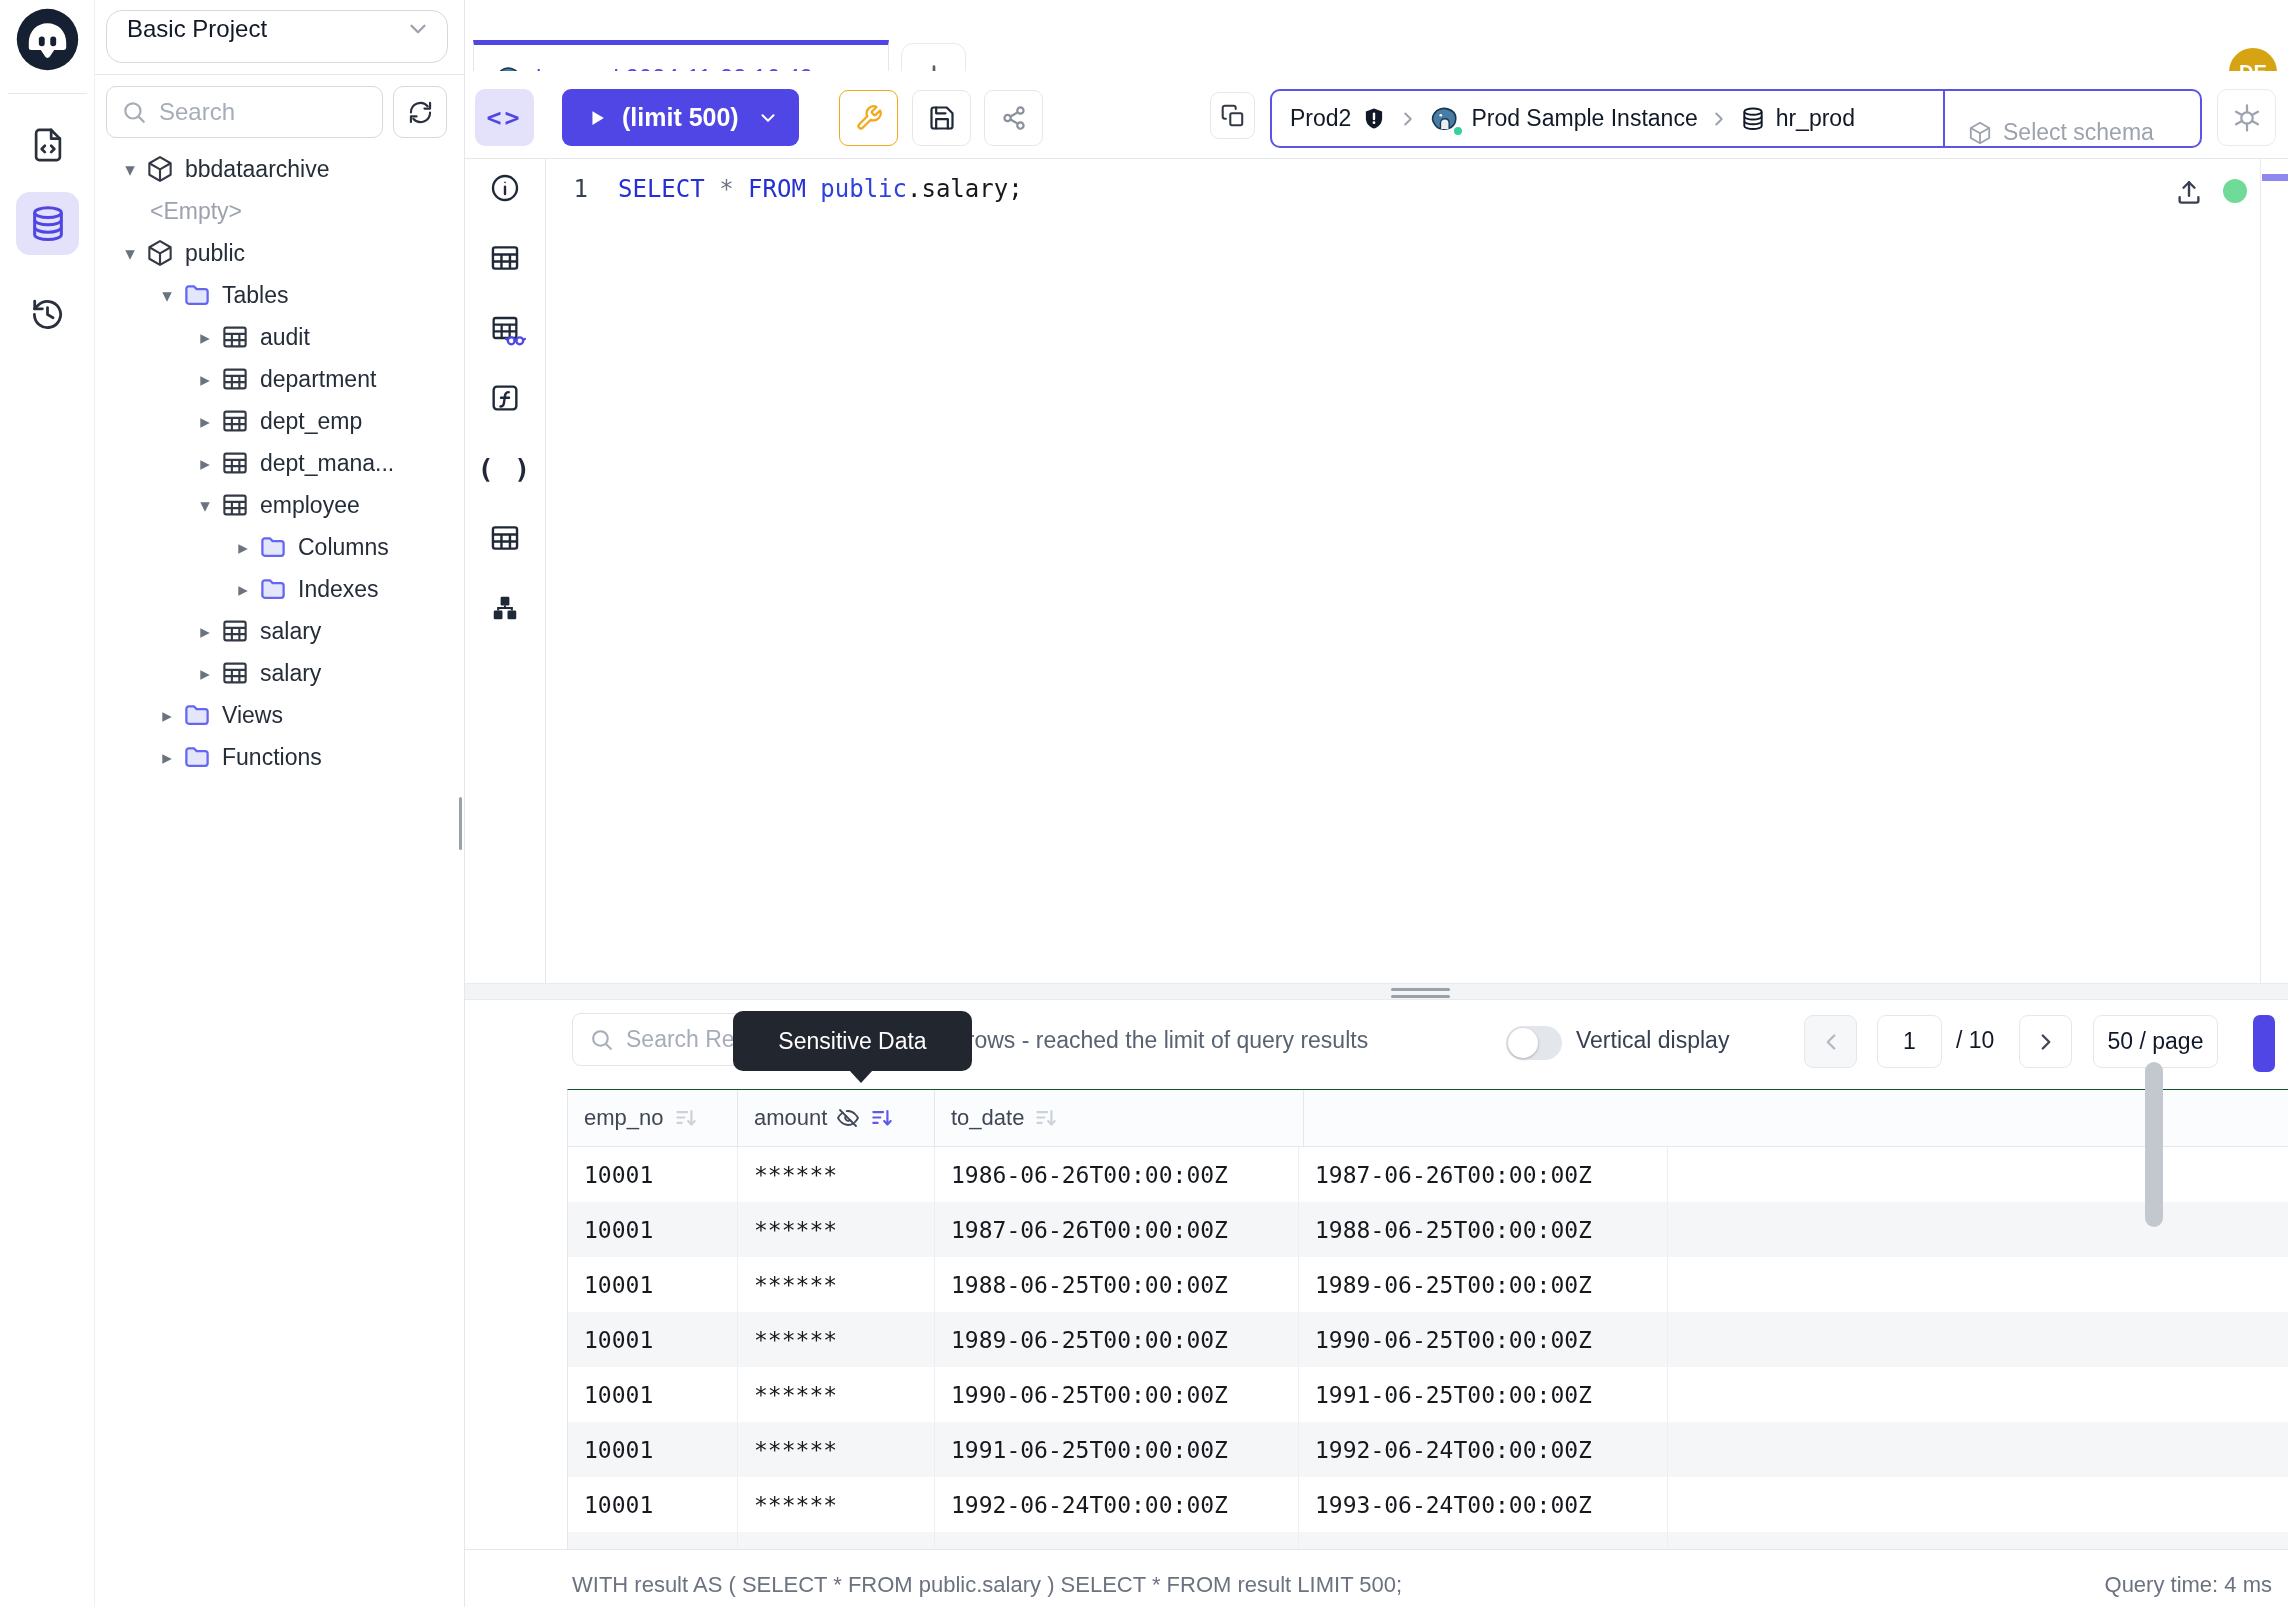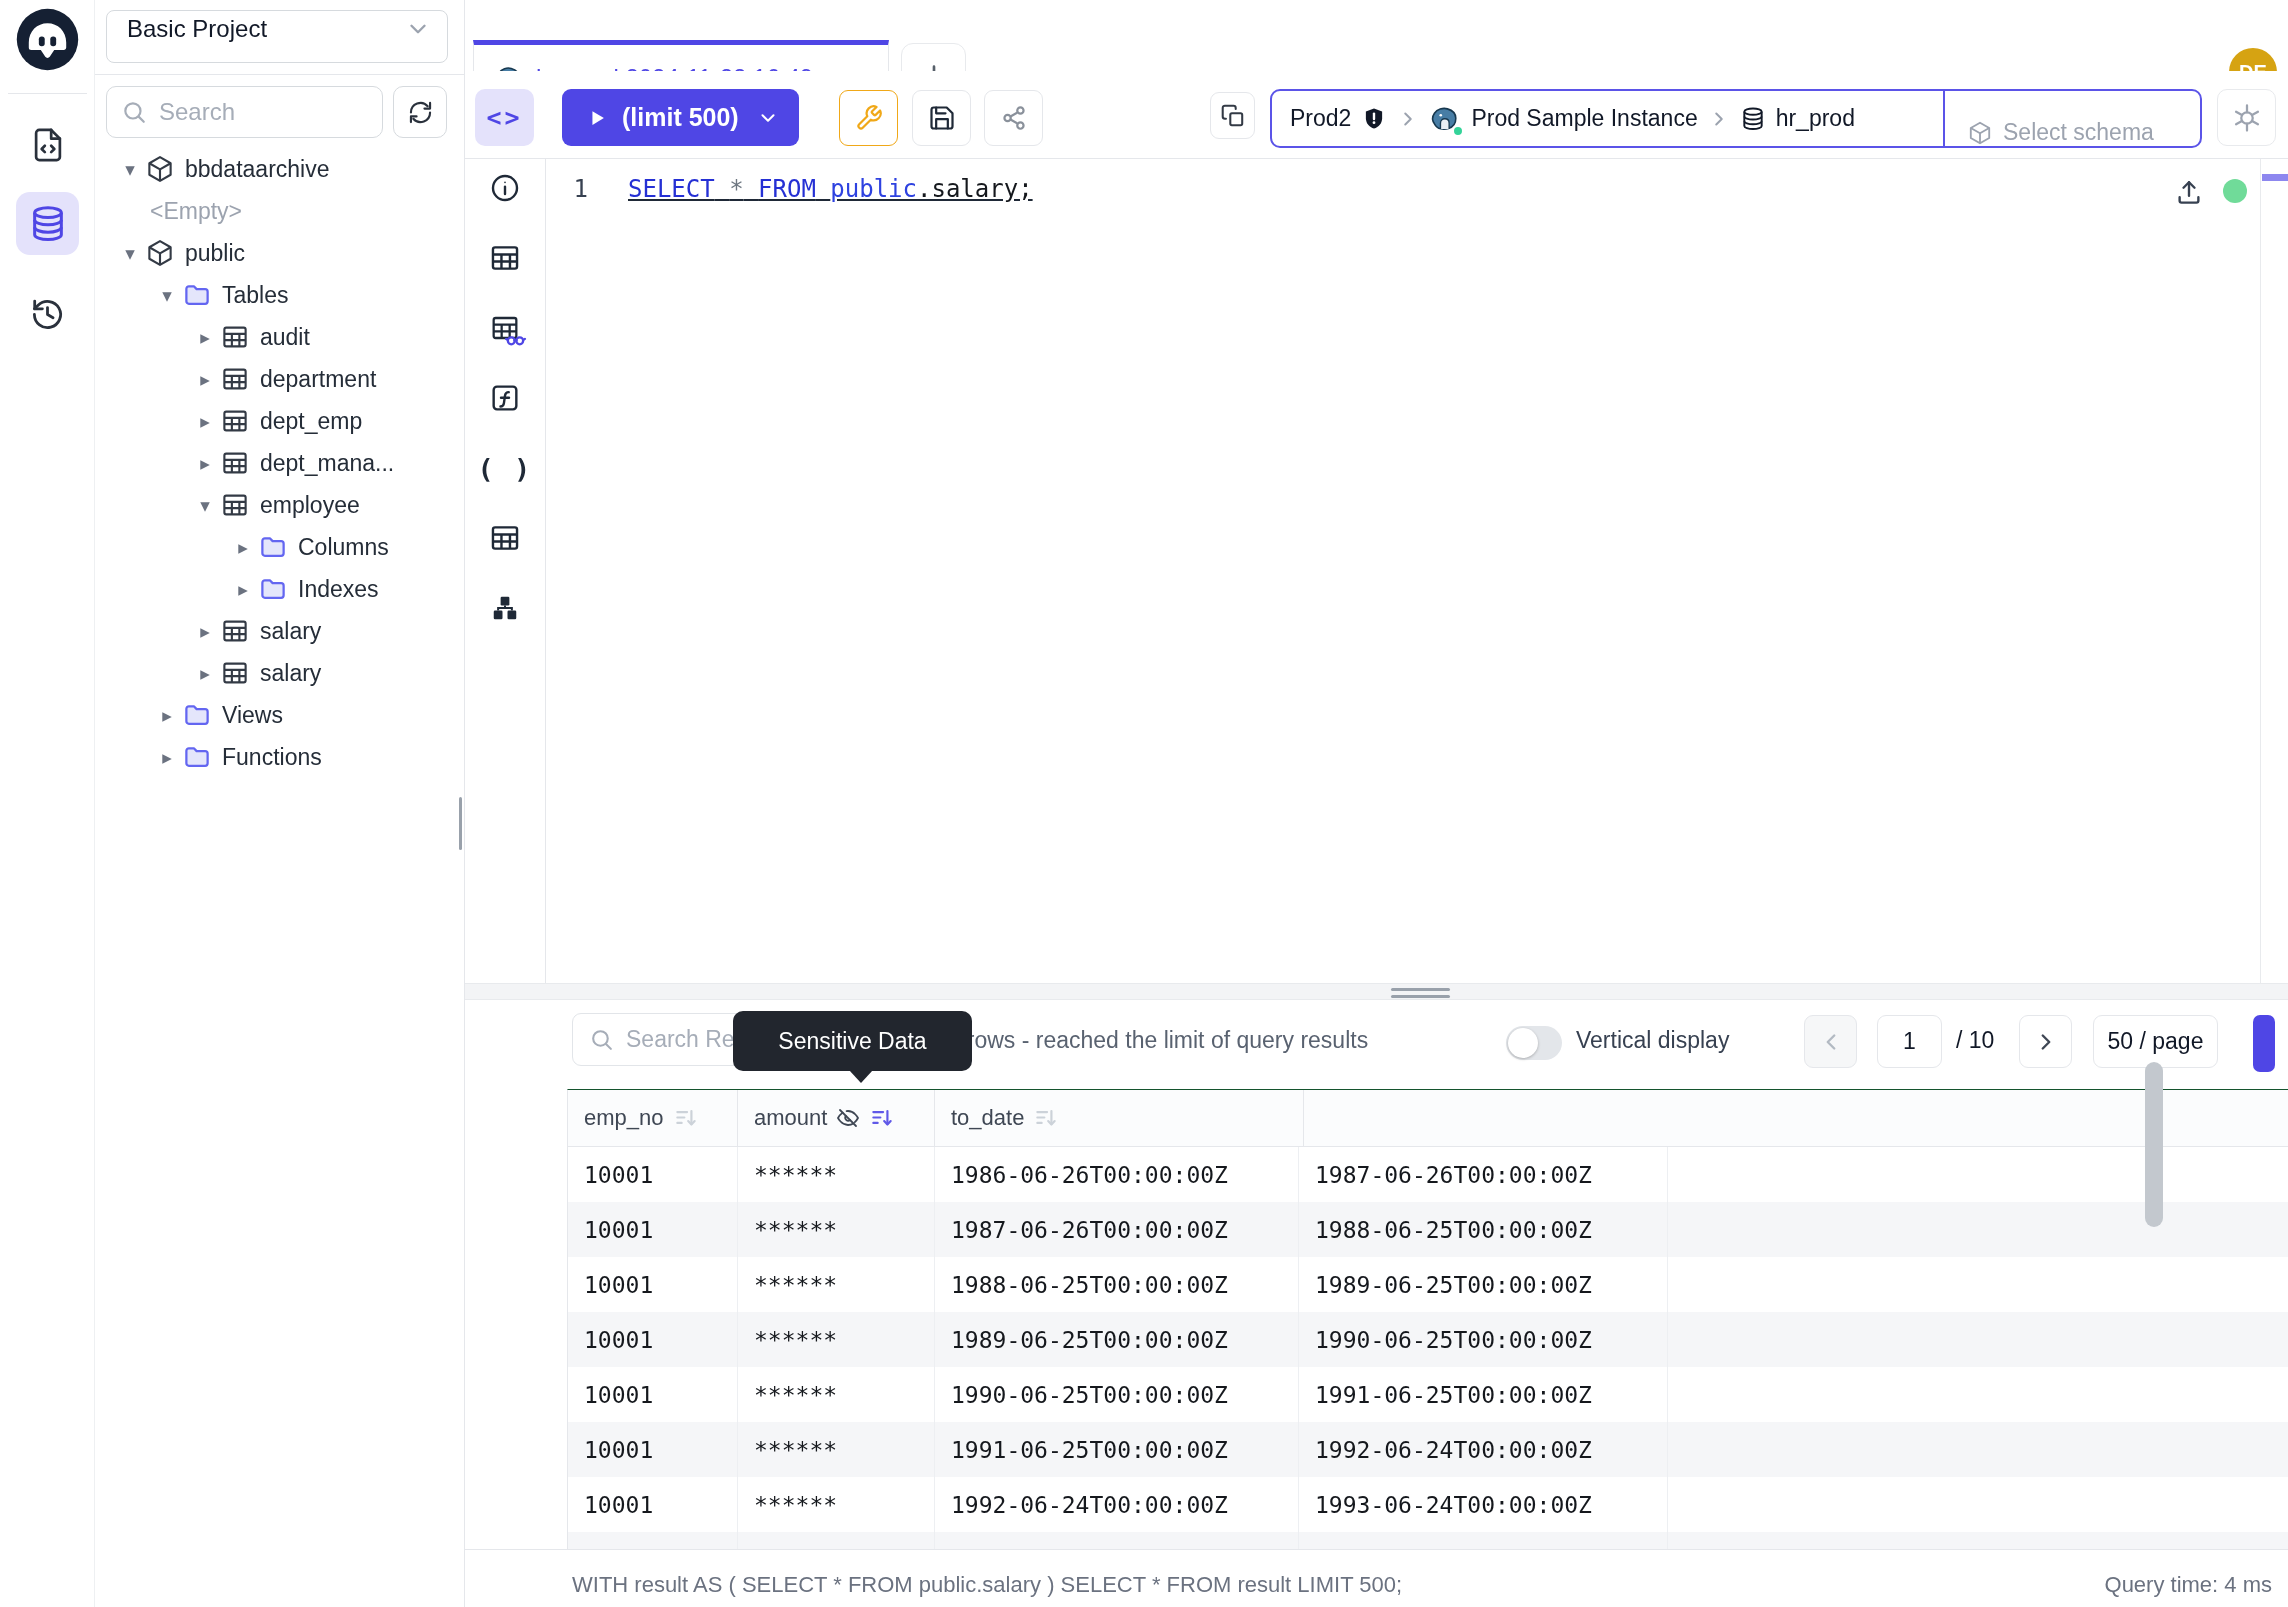--- a/index.html
+++ b/index.html
@@ -10,21 +10,21 @@
 
   
   .rail { position:absolute; left:0; top:0; width:95px; height:100%; background:#fff; border-right:1px solid #eef0f2; }
   .rail-logo { position:absolute; left:14px; top:6px; width:67px; height:67px; }
   .rail-div { position:absolute; left:8px; top:93px; width:79px; height:1px; background:#e5e7eb; }
   .rail-btn { position:absolute; left:16px; width:63px; height:63px; display:flex; align-items:center; justify-content:center; border-radius:14px; color:#2a313c; }
   .rail-btn.active { background:#e4e2fb; color:#4f46e5; }
 
   
   .sidebar { position:absolute; left:95px; top:0; width:370px; height:100%; background:#fff; border-right:1px solid #e5e7eb; }
-  .proj-select { position:absolute; left:11px; top:10px; width:342px; height:53px; border:1px solid #d6dade; border-radius:8px; display:flex; align-items:center; padding:0 16px 16px 20px; font-size:24px; color:#111827; }
+  .proj-select { position:absolute; left:11px; top:10px; width:342px; height:53px; border:1px solid #d6dade; border-radius:16px; display:flex; align-items:center; padding:0 16px 16px 20px; font-size:24px; color:#111827; }
   .proj-select .grow { flex:1; }
   .sb-div { position:absolute; left:0; top:74px; width:100%; height:1px; background:#e5e7eb; }
   .sb-search { position:absolute; left:11px; top:86px; width:277px; height:52px; border:1px solid #d6dade; border-radius:10px; display:flex; align-items:center; gap:12px; padding:0 14px; color:#a6adb8; }
   .sb-search input { border:none; outline:none; width:100%; font-size:24px; font-family:inherit; color:#111827; }
   .sb-search input::placeholder { color:#a6adb8; }
   .sb-refresh { position:absolute; left:298px; top:86px; width:54px; height:52px; border:1px solid #d6dade; border-radius:10px; display:flex; align-items:center; justify-content:center; color:#2a313c; }
   .tree { position:absolute; left:0; top:148px; width:100%; }
   .tree-row { height:42px; display:flex; align-items:center; font-size:23px; color:#252d38; cursor:default; }
   .tree-row .caret { width:30px; font-size:19px; color:#6b7280; text-align:center; flex:none; }
   .tree-row .ticon { width:30px; height:30px; margin-right:10px; flex:none; color:#333a45; }
@@ -59,21 +59,21 @@
   .ai-btn { position:absolute; left:1752px; top:18px; width:59px; height:57px; border:1px solid #e8eaed; border-radius:10px; display:flex; align-items:center; justify-content:center; color:#9ca3af; background:#fff; }
 
   
   .editor { position:absolute; left:0; top:159px; right:0; height:824px; background:#fff; }
   .estrip { position:absolute; left:0; top:0; width:81px; height:100%; border-right:1px solid #e5e7eb; display:flex; flex-direction:column; align-items:center; padding-top:12px; gap:36px; }
   .estrip .sicon { width:34px; height:34px; color:#1f2937; display:flex; align-items:center; justify-content:center; position:relative; }
   .estrip .parens { font-family:"DejaVu Sans Mono", monospace; font-size:27px; font-weight:700; color:#1f2937; letter-spacing:2px; }
   .glasses { position:absolute; right:-5px; bottom:-4px; color:#4f46e5; }
   .codeline { position:absolute; left:0; top:12px; height:36px; display:flex; align-items:center; font-family:"DejaVu Sans Mono", monospace; font-size:24px; }
   .lineno { position:absolute; left:99px; width:24px; text-align:right; color:#374151; }
-  .codetoks { position:absolute; left:163px; white-space:pre;text-decoration:underline; }
+  .codetoks { position:absolute; left:153px; white-space:pre; }
   .tk-keyword { color:#2530d4; } .tk-schema { color:#2e42e0; } .tk-operator { color:#6e7781; } .tk-plain { color:#15181d; }
   .ed-upload { position:absolute; right:85px; top:18px; color:#374151; }
   .ed-status-dot { position:absolute; right:42px; top:20px; width:24px; height:24px; border-radius:50%; background:#70db99; }
   .ed-ruler { position:absolute; right:28px; top:0; width:1px; height:100%; background:#e8eaed; }
   .ed-ruler-mark { position:absolute; right:0; top:15px; width:27px; height:7px; background:#8d87ef; }
 
   
   .hsplit { position:absolute; left:0; top:983px; right:0; height:17px; background:#f3f4f6; border-top:1px solid #e8eaed; border-bottom:1px solid #e8eaed; cursor:row-resize; }
   .hsplit .bars { position:absolute; left:926px; top:4px; width:59px; display:flex; flex-direction:column; gap:4px; }
   .hsplit .bars i { height:3px; background:#99a1ab; border-radius:2px; }

